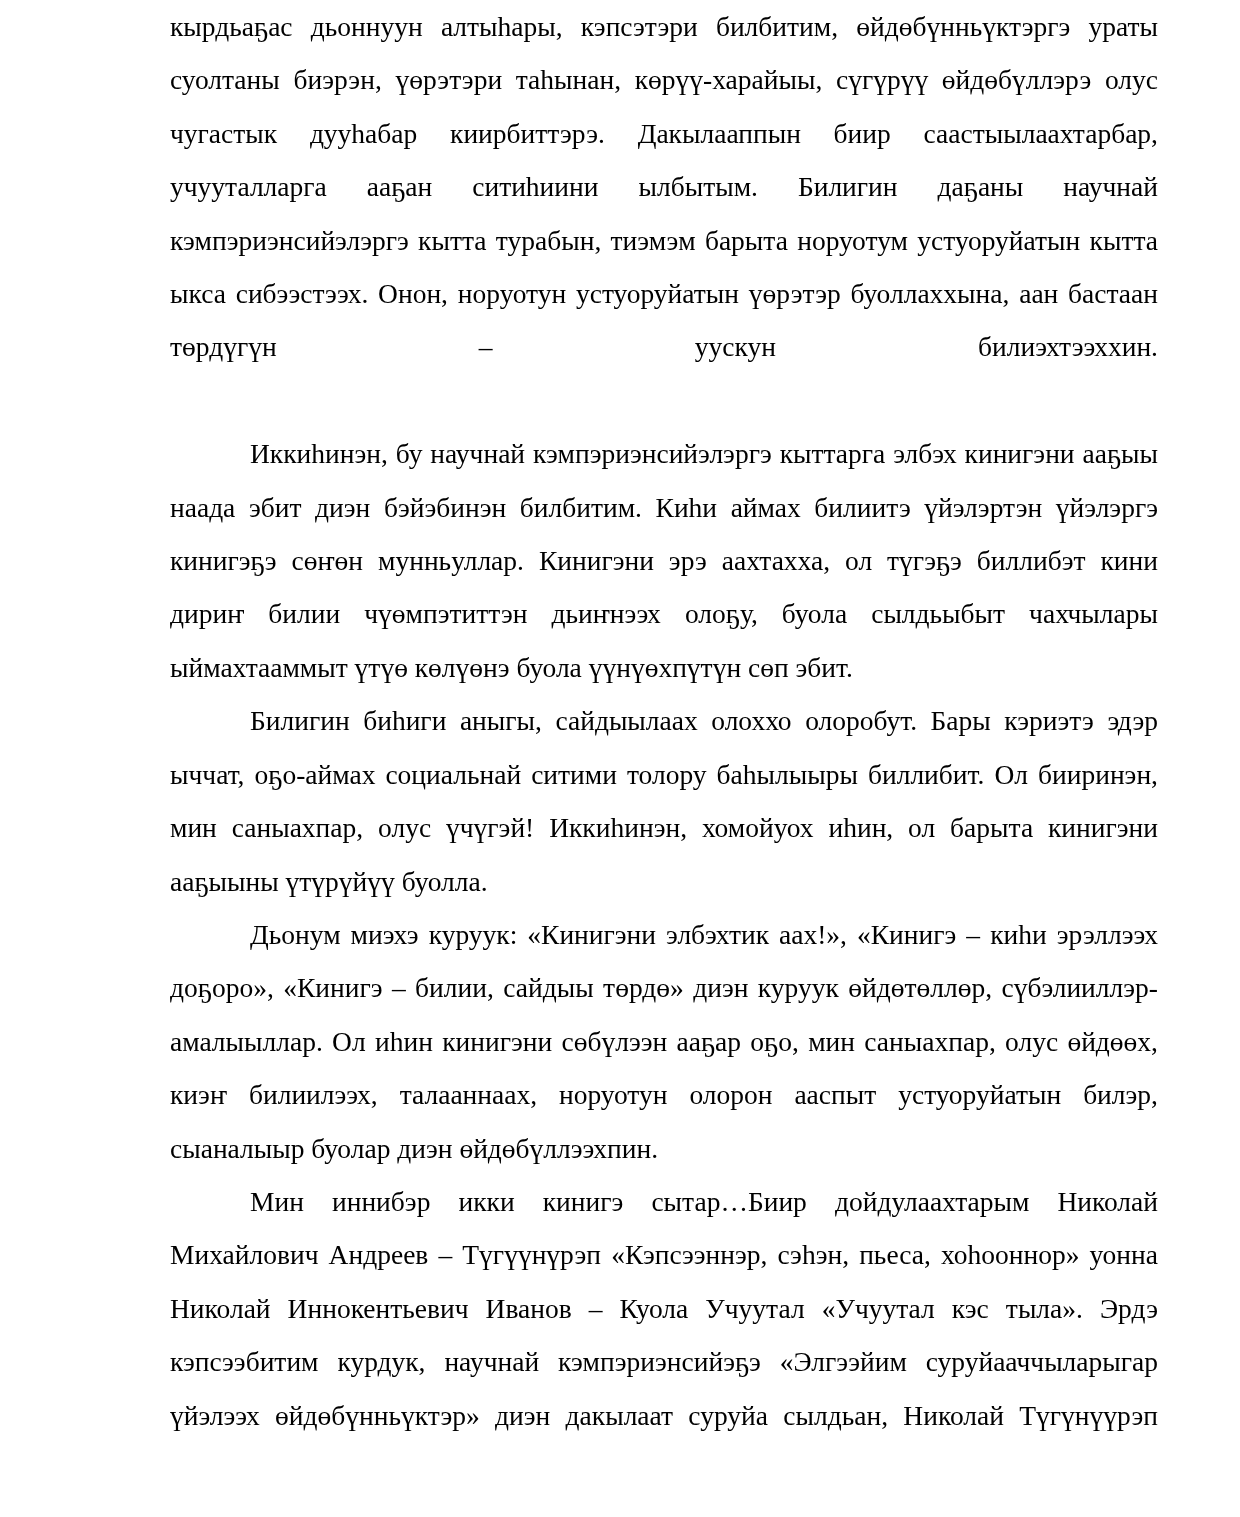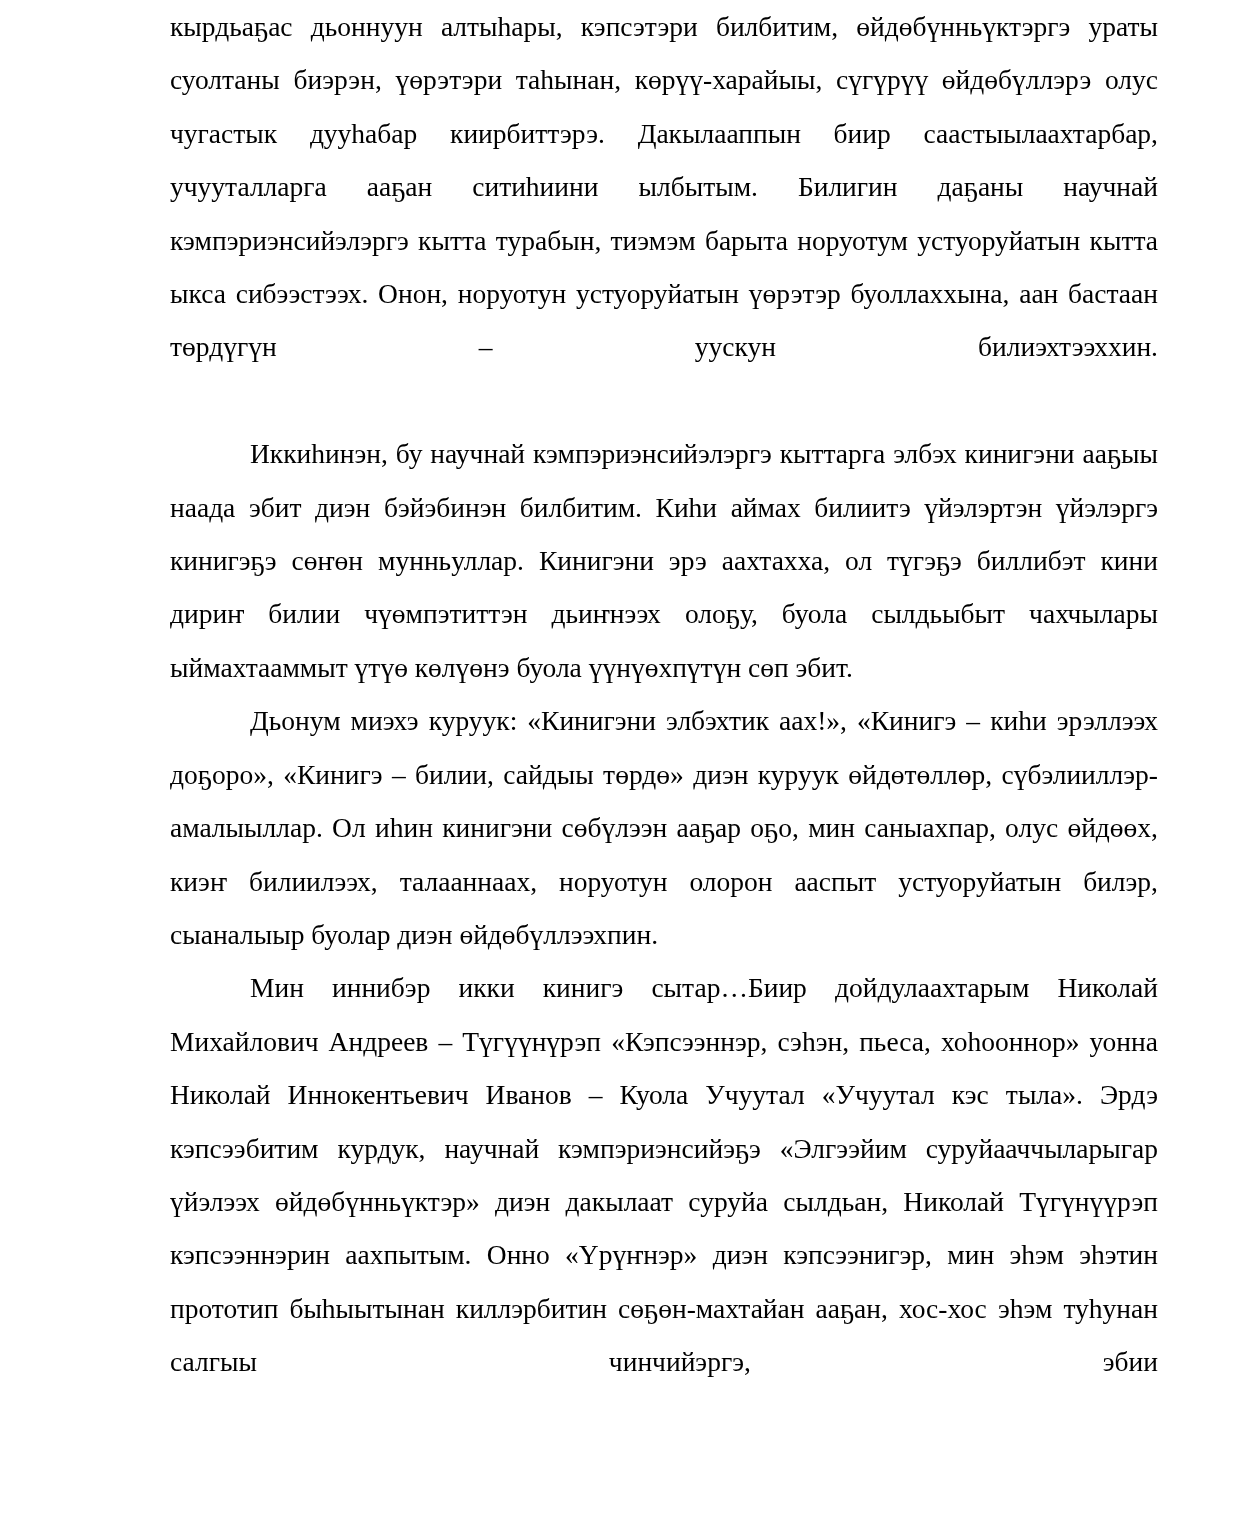--- a/index.html
+++ b/index.html
@@ -52,19 +52,20 @@
 </head>
 <body>
 
 <div class="page">
   <div class="text-column">
 
     <p class="para continued justify-last">кырдьаҕас дьоннуун алтыһары, кэпсэтэри билбитим, өйдөбүнньүктэргэ ураты суолтаны биэрэн, үөрэтэри таһынан, көрүү-харайыы, сүгүрүү өйдөбүллэрэ олус чугастык дууһабар киирбиттэрэ. Дакылааппын биир саастыылаахтарбар, учууталларга ааҕан ситиһиини ылбытым. Билигин даҕаны научнай кэмпэриэнсийэлэргэ кытта турабын, тиэмэм барыта норуотум устуоруйатын кытта ыкса сибээстээх. Онон, норуотун устуоруйатын үөрэтэр буоллаххына, аан бастаан төрдүгүн – уускун билиэхтээххин.</p>
 
     <p class="para">Иккиһинэн, бу научнай кэмпэриэнсийэлэргэ кыттарга элбэх кинигэни ааҕыы наада эбит диэн бэйэбинэн билбитим. Киһи аймах билиитэ үйэлэртэн үйэлэргэ кинигэҕэ сөҥөн мунньуллар.  Кинигэни эрэ аахтахха, ол түгэҕэ биллибэт кини дириҥ билии чүөмпэтиттэн дьиҥнээх олоҕу, буола сылдьыбыт чахчылары ыймахтааммыт үтүө көлүөнэ буола үүнүөхпүтүн сөп эбит.</p>
 
+    <p class="para">Билигин биһиги аныгы, сайдыылаах олоххо олоробут. Бары кэриэтэ эдэр ыччат, оҕо-аймах социальнай ситими толору баһылыыры биллибит. Ол бииринэн, мин саныахпар, олус үчүгэй! Иккиһинэн, хомойуох иһин, ол барыта кинигэни ааҕыыны үтүрүйүү буолла.</p>
 
     <p class="para">Дьонум миэхэ куруук: «Кинигэни элбэхтик аах!», «Кинигэ – киһи эрэллээх доҕоро»,  «Кинигэ – билии, сайдыы төрдө» диэн куруук өйдөтөллөр, сүбэлииллэр-амалыыллар. Ол иһин кинигэни сөбүлээн ааҕар оҕо, мин саныахпар, олус өйдөөх, киэҥ билиилээх, талааннаах, норуотун олорон ааспыт устуоруйатын билэр, сыаналыыр буолар диэн өйдөбүллээхпин.</p>
 
     <p class="para justify-last">Мин иннибэр икки кинигэ сытар…Биир дойдулаахтарым Николай Михайлович Андреев – Түгүүнүрэп «Кэпсээннэр, сэһэн, пьеса, хоһооннор» уонна Николай Иннокентьевич Иванов – Куола Учуутал «Учуутал кэс тыла». Эрдэ кэпсээбитим курдук, научнай кэмпэриэнсийэҕэ «Элгээйим суруйааччыларыгар үйэлээх өйдөбүнньүктэр» диэн дакылаат суруйа сылдьан, Николай Түгүнүүрэп кэпсээннэрин аахпытым. Онно «Үрүҥнэр» диэн кэпсээнигэр, мин эһэм эһэтин прототип быһыытынан киллэрбитин сөҕөн-махтайан ааҕан, хос-хос эһэм туһунан салгыы чинчийэргэ, эбии</p>
 
   </div>
 </div>
 
 </body></html>

